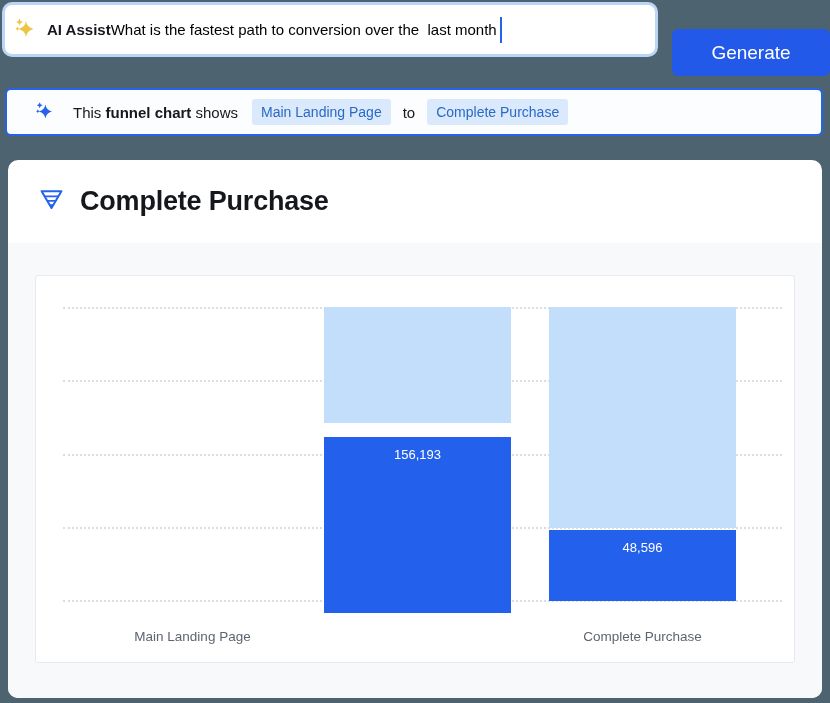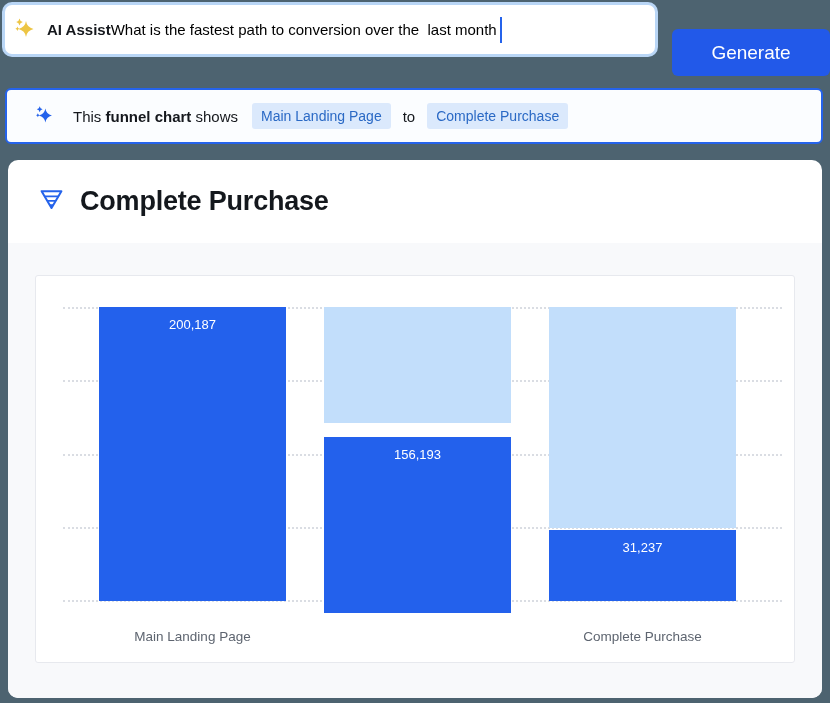--- a/index.html
+++ b/index.html
@@ -20,21 +20,21 @@
   .text-cursor { display:inline-block; width:2px; height:26px; background:#2563eb; margin-left:3px; vertical-align:middle; }
 
   .generate-btn {
     position:absolute; left:672px; top:5px; width:158px; height:47px;
     background:#2259e9; color:#ffffff; border:none; border-radius:6px;
     font-family:"Liberation Sans", sans-serif; font-size:19px; cursor:pointer;margin-top:24px;
   }
 
   
   .banner {
-    position:absolute; left:5px; top:88px; width:818px; height:56px;
+    position:absolute; left:5px; top:88px; width:818px; height:48px;
     box-sizing:border-box; background:#fbfdff;
     border:2px solid #2563eb; border-radius:6px;
     display:flex; align-items:center; padding-left:27px;
     font-size:15px; color:#15181d;
   }
   .banner-text { margin-left:18px; }
   .banner-text b { font-weight:bold; }
   .chip {
     background:#dbe9fc; color:#2a69c5; font-size:14px;
     padding:5px 9px; border-radius:3px; margin:0 6px;
@@ -111,30 +111,27 @@
       <span class="card-title">Complete Purchase</span>
     </div>
     <div class="card-content">
       <div class="chart-panel">
         <div class="plot">
             <div class="gridline" style="top: 0px;"></div>
             <div class="gridline" style="top: 73px;"></div>
             <div class="gridline" style="top: 147px;"></div>
             <div class="gridline" style="top: 220px;"></div>
             <div class="gridline" style="top: 293px;"></div>
-            <div class="bar-seg seg-dark" style="left: 36px; top: 0px; height: 294px; background: rgb(35, 97, 236);">
-              <div class="bar-value">200,187</div>
-            </div>
             <div class="bar-seg seg-light" style="left: 261px; top: 0px; height: 116px; background: rgb(194, 222, 251);"></div>
             <div class="bar-seg seg-dark" style="left: 261px; top: 130px; height: 176px; background: rgb(35, 97, 236);">
               <div class="bar-value">156,193</div>
             </div>
             <div class="bar-seg seg-light" style="left: 486px; top: 0px; height: 221px; background: rgb(194, 222, 251);"></div>
             <div class="bar-seg seg-dark" style="left: 486px; top: 223px; height: 71px; background: rgb(35, 97, 236);">
-              <div class="bar-value">31,237</div>
+              <div class="bar-value">48,596</div>
             </div>
           </div>
       <div class="x-label" style="left: 63px;">Main Landing Page</div>
           <div class="x-label" style="left: 513px;">Complete Purchase</div>
         </div>
     </div>
   </div>
 
 </div>
 

